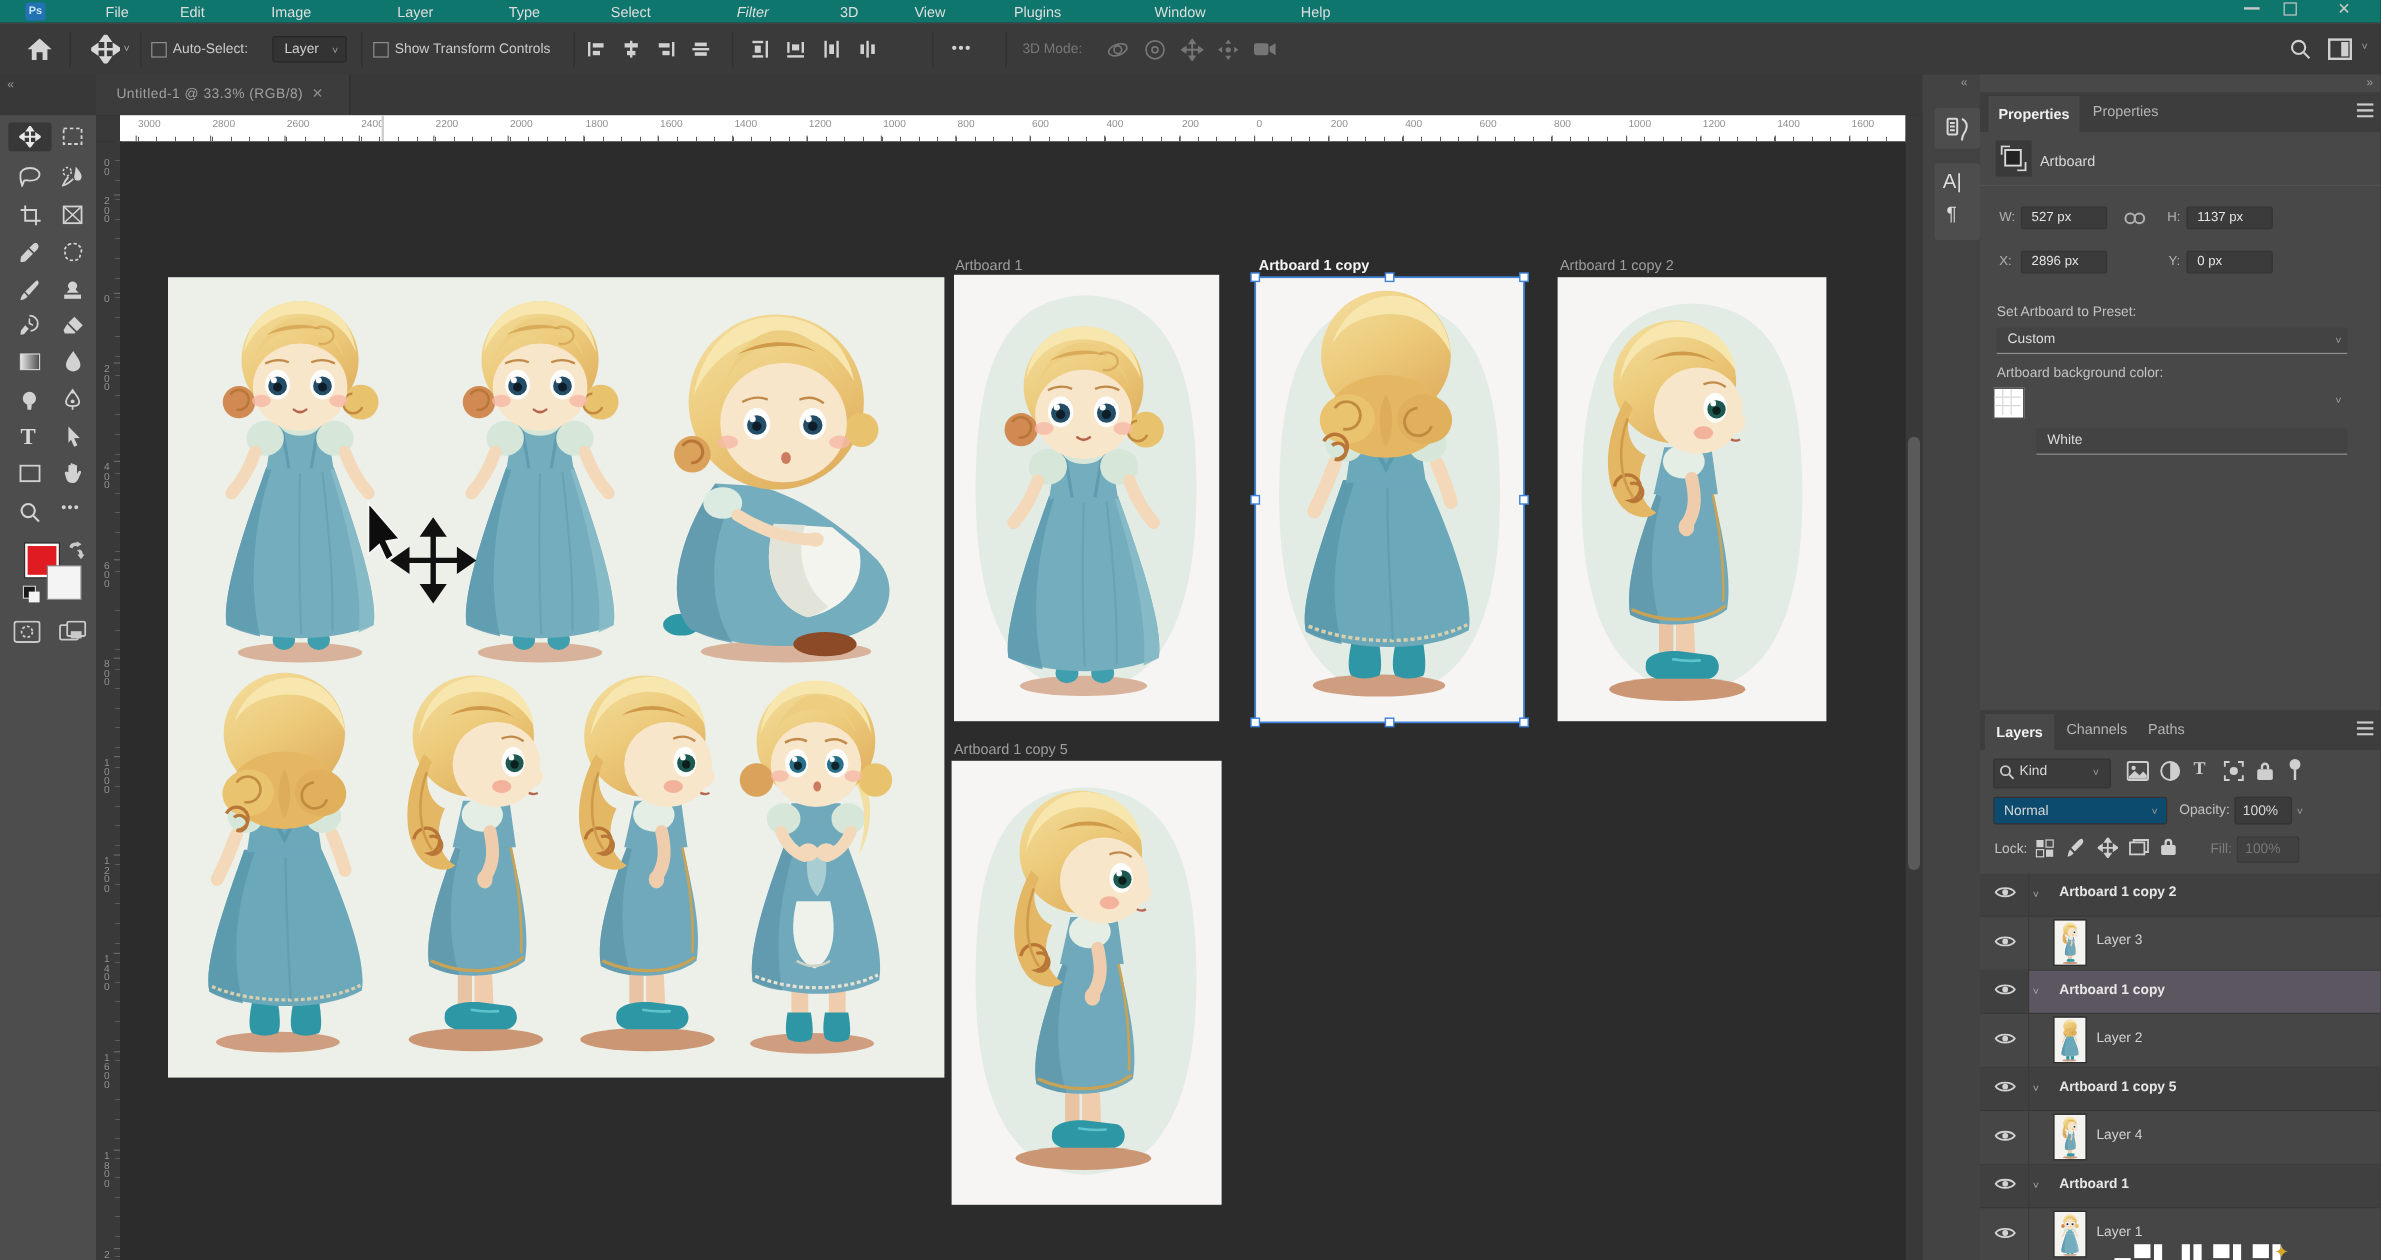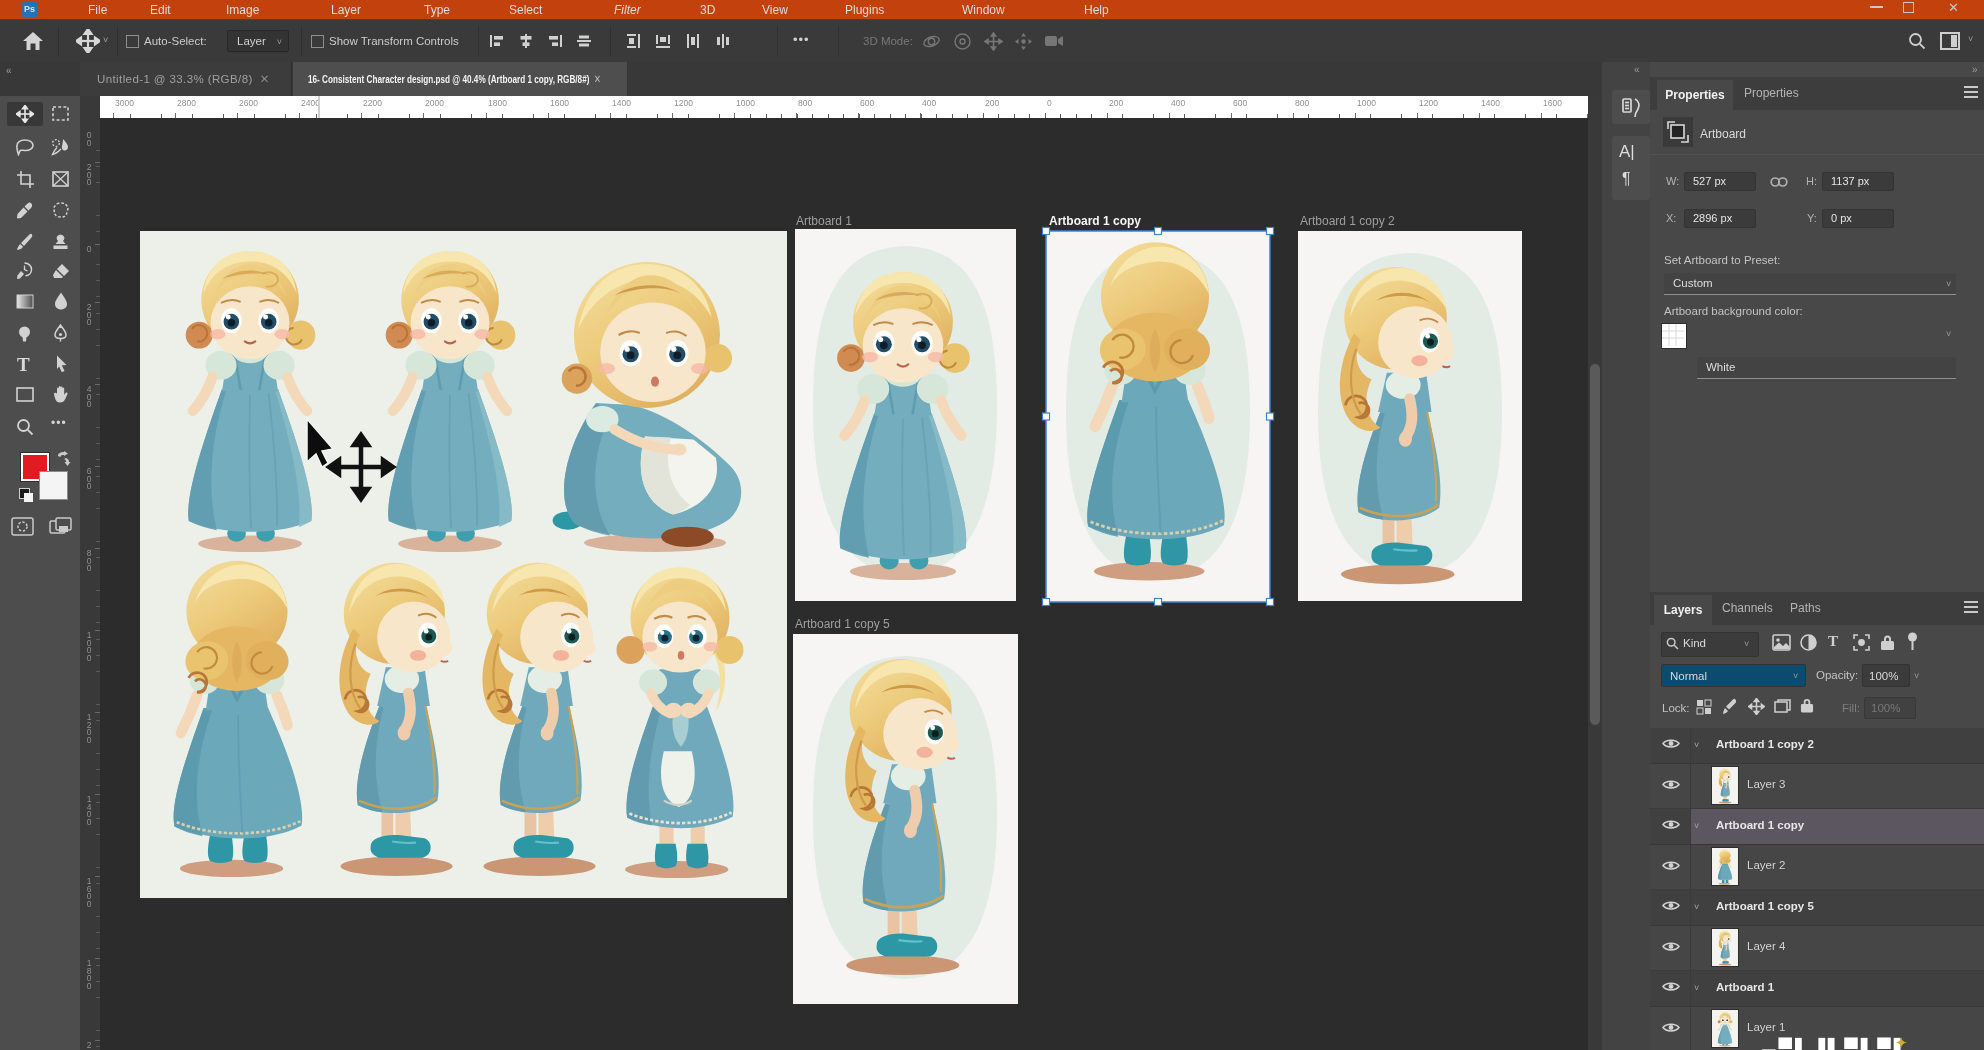--- a/index.html
+++ b/index.html
@@ -1,20 +1,20 @@
 <!DOCTYPE html>
 <html><head><meta charset="utf-8">
 <style>
   html,body{margin:0;padding:0;}
   body{width:1984px;height:1050px;position:relative;overflow:hidden;
        background:#2c2c2c;font-family:"Liberation Sans",sans-serif;
        -webkit-font-smoothing:antialiased;}
   .abs{position:absolute;}
   
-  #menubar{left:0;top:0;width:1984px;height:19px;background:#c2410c;color:#dedede;font-size:12px;}
+  #menubar{left:0;top:0;width:1984px;height:19px;background:#0f766e;color:#dedede;font-size:12px;}
   #menubar .mi{position:absolute;top:3px;}
   #optbar{left:0;top:19px;width:1984px;height:43px;background:#3a3a3a;border-top:1px solid #434343;}
   .vsep{position:absolute;top:6px;width:1px;height:30px;background:#303030;}
   .cb{position:absolute;width:11px;height:11px;border:1px solid #8f8f8f;background:#3a3a3a;}
   .obtext{position:absolute;color:#cbcbcb;font-size:11.5px;}
   .obgray{position:absolute;color:#787878;font-size:11.5px;}
   #tabbar{left:0;top:62px;width:1984px;height:34px;background:#383838;}
   .tab1{position:absolute;left:80px;top:0;width:212px;height:34px;background:#3c3c3c;border-right:1px solid #2e2e2e;color:#a0a0a0;font-size:11.5px;letter-spacing:0.4px;line-height:34px;padding-left:17px;box-sizing:border-box;}
   .tab2{position:absolute;left:293px;top:0;width:334px;height:34px;background:#4e4e4e;color:#f2f2f2;font-size:11.5px;font-weight:bold;line-height:34px;padding-left:15px;box-sizing:border-box;}
   
@@ -155,21 +155,21 @@
   <svg style="position:absolute;left:715px;top:13px" width="16" height="16" viewBox="0 0 16 16">
       <g fill="#d0d0d0">
         <rect x="7" y="1" width="2" height="14"></rect>
         <rect x="2" y="4" width="3" height="8"></rect>
         <rect x="11" y="4" width="3" height="8"></rect>
       </g>
     </svg>
   <div class="vsep" style="left:777px;"></div>
   <span style="position:absolute;left:793px;top:12px;color:#d0d0d0;font-size:13px;letter-spacing:1px;">•••</span>
   <div class="vsep" style="left:838px;"></div>
-  <span class="obgray" style="left:852px;top:15px;margin-left:11px;">3D Mode:</span>
+  <span class="obgray" style="left:852px;top:15px;">3D Mode:</span>
 
   <svg style="position:absolute;left:922px;top:12px" width="19" height="19" viewBox="0 0 19 19">
       <g stroke="#767676" fill="none" stroke-width="1.4">
         <ellipse cx="9.5" cy="9.5" rx="8" ry="4.5" transform="rotate(-20 9.5 9.5)"></ellipse>
         <circle cx="9.5" cy="9.5" r="3.2"></circle>
       </g>
     </svg>
   <svg style="position:absolute;left:953px;top:12px" width="19" height="19" viewBox="0 0 19 19">
       <g stroke="#767676" fill="none" stroke-width="1.4">
         <circle cx="9.5" cy="9.5" r="7.5"></circle>
@@ -211,21 +211,20 @@
   <svg style="position:absolute;left:1940px;top:11px" width="20" height="20" viewBox="0 0 20 20">
       <rect x="1" y="2" width="18" height="16" fill="none" stroke="#cfcfcf" stroke-width="2"></rect>
       <rect x="11" y="4" width="6" height="12" fill="#cfcfcf"></rect>
     </svg>
   <span style="position:absolute;left:1968px;top:14px;color:#9f9f9f;font-size:9px;">˅</span>
 </div>
 
 <div id="tabbar" class="abs">
   <span style="position:absolute;left:6px;top:3px;color:#9a9a9a;font-size:10px;">«</span>
   <div class="tab1">Untitled-1 @ 33.3% (RGB/8) &nbsp;<span style="color:#8b8b8b;">✕</span></div>
-  <div class="tab2"><span style="display:inline-block;transform:scale(0.71,1);transform-origin:0 50%;white-space:nowrap;">16- Consistent Character design.psd @ 40.4% (Artboard 1 copy, RGB/8#) &nbsp;<span style="color:#bdbdbd;font-weight:normal;">✕</span></span></div>
 </div>
 
 <div id="toolbar" class="abs">
 
   <div style="position:absolute;left:7px;top:6px;width:36px;height:24px;background:#383838;border-radius:2px;"></div>
 
   <svg style="position:absolute;left:16px;top:9px" width="18" height="18" viewBox="0 0 19 19">
       <g stroke="#e8e8e8" stroke-width="1.7" fill="#e8e8e8">
         <line x1="9.5" y1="3" x2="9.5" y2="16"></line>
         <line x1="3" y1="9.5" x2="16" y2="9.5"></line>

